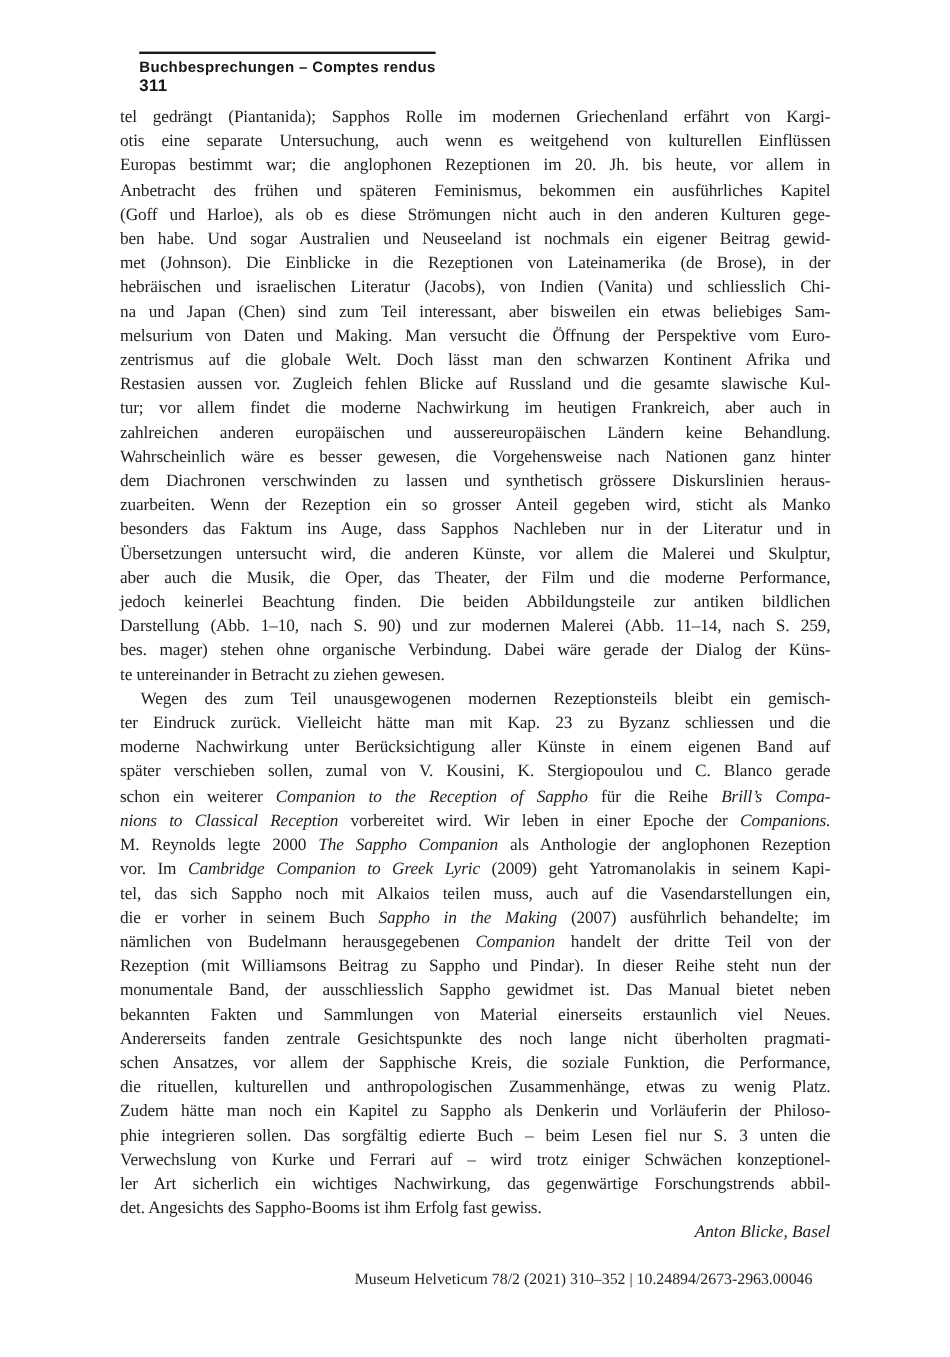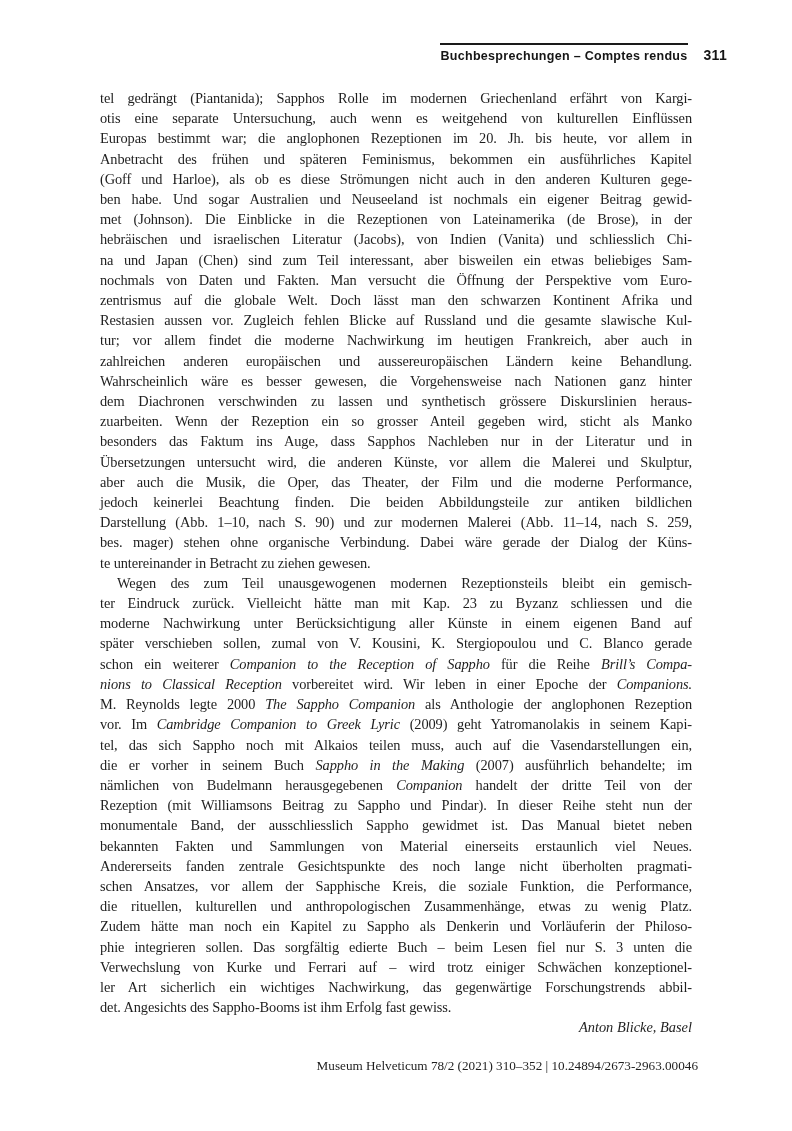--- a/index.html
+++ b/index.html
@@ -16,20 +16,21 @@
   
   .header-row {
     position: absolute;
     top: 43px; left: 100px; width: 627px;
     display: flex;
     justify-content: flex-end;
     align-items: baseline;
     font-family: "Liberation Sans", sans-serif;
     font-weight: bold;
     color: #151515;
+    flex-direction: column;
   }
   .header-title {
     display: inline-block;
     border-top: 2.5px solid #1a1a1a;
     padding-top: 4px;
     font-size: 12.5px;
     letter-spacing: 0.3px;
     white-space: nowrap;
   }
   .header-page {
@@ -60,21 +61,21 @@
     position: absolute;
     top: 1017px; left: 100px; width: 592px;
     font-size: 14.4px;
     line-height: 20.2px;
     font-style: italic;
     text-align: right;
   }
 
   .footer {
     position: absolute;
-    top: 1058px; left: 112px; width: 586px;
+    top: 1058px; left: 91px; width: 586px;
     font-size: 13.2px;
     text-align: right;
     color: #1e1e1e;
   }
 </style>
 </head>
 <body>
 
 <div class="page">
 
@@ -87,21 +88,21 @@
       <div>
         <div class="line"><span>tel gedrängt (Piantanida); Sapphos Rolle im modernen Griechenland erfährt von Kargi-</span></div>
         <div class="line"><span>otis eine separate Untersuchung, auch wenn es weitgehend von kulturellen Einflüssen</span></div>
         <div class="line"><span>Europas bestimmt war; die anglophonen Rezeptionen im 20. Jh. bis heute, vor allem in</span></div>
         <div class="line"><span>Anbetracht des frühen und späteren Feminismus, bekommen ein ausführliches Kapitel</span></div>
         <div class="line"><span>(Goff und Harloe), als ob es diese Strömungen nicht auch in den anderen Kulturen gege-</span></div>
         <div class="line"><span>ben habe. Und sogar Australien und Neuseeland ist nochmals ein eigener Beitrag gewid-</span></div>
         <div class="line"><span>met (Johnson). Die Einblicke in die Rezeptionen von Lateinamerika (de Brose), in der</span></div>
         <div class="line"><span>hebräischen und israelischen Literatur (Jacobs), von Indien (Vanita) und schliesslich Chi-</span></div>
         <div class="line"><span>na und Japan (Chen) sind zum Teil interessant, aber bisweilen ein etwas beliebiges Sam-</span></div>
-        <div class="line"><span>nochmals von Daten und Fakten. Man versucht die Öffnung der Perspektive vom Euro-</span></div>
+        <div class="line"><span>melsurium von Daten und Making. Man versucht die Öffnung der Perspektive vom Euro-</span></div>
         <div class="line"><span>zentrismus auf die globale Welt. Doch lässt man den schwarzen Kontinent Afrika und</span></div>
         <div class="line"><span>Restasien aussen vor. Zugleich fehlen Blicke auf Russland und die gesamte slawische Kul-</span></div>
         <div class="line"><span>tur; vor allem findet die moderne Nachwirkung im heutigen Frankreich, aber auch in</span></div>
         <div class="line"><span>zahlreichen anderen europäischen und aussereuropäischen Ländern keine Behandlung.</span></div>
         <div class="line"><span>Wahrscheinlich wäre es besser gewesen, die Vorgehensweise nach Nationen ganz hinter</span></div>
         <div class="line"><span>dem Diachronen verschwinden zu lassen und synthetisch grössere Diskurslinien heraus-</span></div>
         <div class="line"><span>zuarbeiten. Wenn der Rezeption ein so grosser Anteil gegeben wird, sticht als Manko</span></div>
         <div class="line"><span>besonders das Faktum ins Auge, dass Sapphos Nachleben nur in der Literatur und in</span></div>
         <div class="line"><span>Übersetzungen untersucht wird, die anderen Künste, vor allem die Malerei und Skulptur,</span></div>
         <div class="line"><span>aber auch die Musik, die Oper, das Theater, der Film und die moderne Performance,</span></div>

